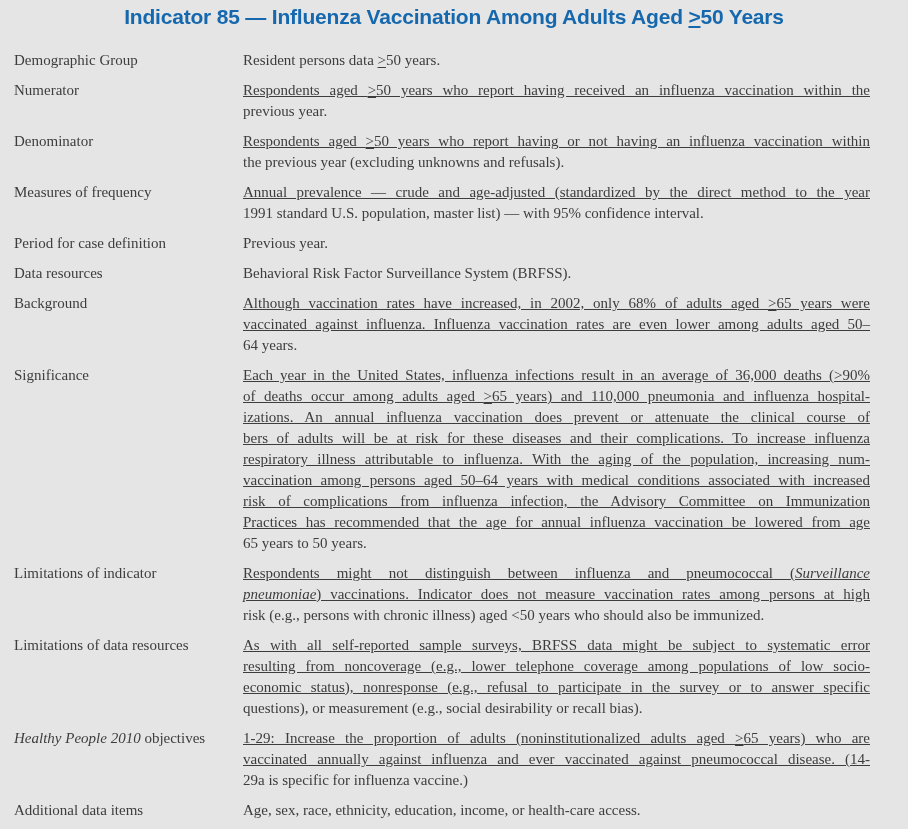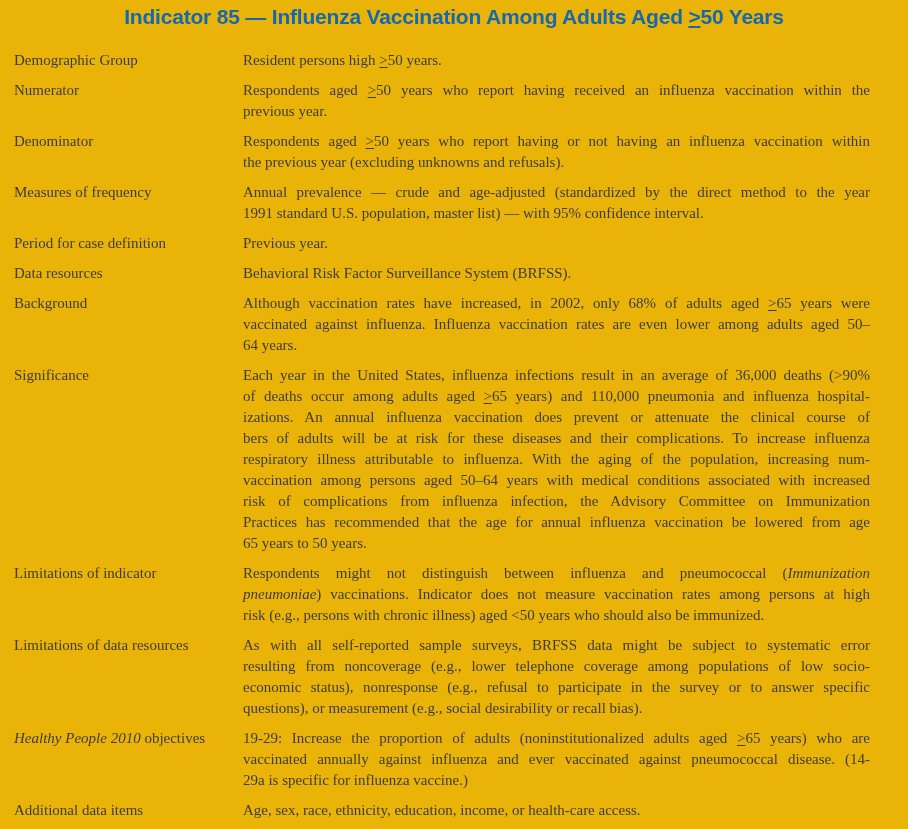--- a/index.html
+++ b/index.html
@@ -52,38 +52,39 @@
     flex: none;
     width: 627px;
     font-size: 15px;
   }
   .line {
     line-height: 21px;
   }
   .line.just {
     text-align: justify;
     text-align-last: justify;
+    text-decoration: underline;
   }
   .i { font-style: italic; }
   .u {
     text-decoration: underline;
     text-decoration-thickness: 1px;
     text-underline-offset: 2px;
   }
 </style>
 </head>
 <body>
 
-<div class="page" style="color: rgb(61, 61, 61); background: #eab308;">
+<div class="page" style="color: rgb(61, 61, 61); background: #e5e5e5;">
   <h1 class="title" id="title" style="color: rgb(21, 104, 174);"><span>Indicator 85 — Influenza Vaccination Among Adults Aged </span><span class="u">&gt;</span><span>50 Years</span></h1>
   <div class="rows" id="rows">
       <div class="row">
         <div class="row-label"><span>Demographic Group</span></div>
         <div class="row-body">
-          <div class="line"><span>Resident persons high </span><span class="u">&gt;</span><span>50 years.</span></div>
+          <div class="line"><span>Resident persons data </span><span class="u">&gt;</span><span>50 years.</span></div>
         </div>
       </div>
       <div class="row">
         <div class="row-label"><span>Numerator</span></div>
         <div class="row-body">
           <div class="line just"><span>Respondents aged </span><span class="u">&gt;</span><span>50 years who report having received an influenza vaccination within the</span></div>
           <div class="line"><span>previous year.</span></div>
         </div>
       </div>
       <div class="row">
@@ -130,38 +131,38 @@
           <div class="line just"><span>respiratory illness attributable to influenza. With the aging of the population, increasing num-</span></div>
           <div class="line just"><span>vaccination among persons aged 50–64 years with medical conditions associated with increased</span></div>
           <div class="line just"><span>risk of complications from influenza infection, the Advisory Committee on Immunization</span></div>
           <div class="line just"><span>Practices has recommended that the age for annual influenza vaccination be lowered from age</span></div>
           <div class="line"><span>65 years to 50 years.</span></div>
         </div>
       </div>
       <div class="row">
         <div class="row-label"><span>Limitations of indicator</span></div>
         <div class="row-body">
-          <div class="line just"><span>Respondents might not distinguish between influenza and pneumococcal (</span><span class="i">Immunization</span></div>
+          <div class="line just"><span>Respondents might not distinguish between influenza and pneumococcal (</span><span class="i">Surveillance</span></div>
           <div class="line just"><span class="i">pneumoniae</span><span>) vaccinations. Indicator does not measure vaccination rates among persons at high</span></div>
           <div class="line"><span>risk (e.g., persons with chronic illness) aged &lt;50 years who should also be immunized.</span></div>
         </div>
       </div>
       <div class="row">
         <div class="row-label"><span>Limitations of data resources</span></div>
         <div class="row-body">
           <div class="line just"><span>As with all self-reported sample surveys, BRFSS data might be subject to systematic error</span></div>
           <div class="line just"><span>resulting from noncoverage (e.g., lower telephone coverage among populations of low socio-</span></div>
           <div class="line just"><span>economic status), nonresponse (e.g., refusal to participate in the survey or to answer specific</span></div>
           <div class="line"><span>questions), or measurement (e.g., social desirability or recall bias).</span></div>
         </div>
       </div>
       <div class="row">
         <div class="row-label"><span class="i">Healthy People 2010</span><span> objectives</span></div>
         <div class="row-body">
-          <div class="line just"><span>19-29: Increase the proportion of adults (noninstitutionalized adults aged </span><span class="u">&gt;</span><span>65 years) who are</span></div>
+          <div class="line just"><span>1-29: Increase the proportion of adults (noninstitutionalized adults aged </span><span class="u">&gt;</span><span>65 years) who are</span></div>
           <div class="line just"><span>vaccinated annually against influenza and ever vaccinated against pneumococcal disease. (14-</span></div>
           <div class="line"><span>29a is specific for influenza vaccine.)</span></div>
         </div>
       </div>
       <div class="row">
         <div class="row-label"><span>Additional data items</span></div>
         <div class="row-body">
           <div class="line"><span>Age, sex, race, ethnicity, education, income, or health-care access.</span></div>
         </div>
       </div>

